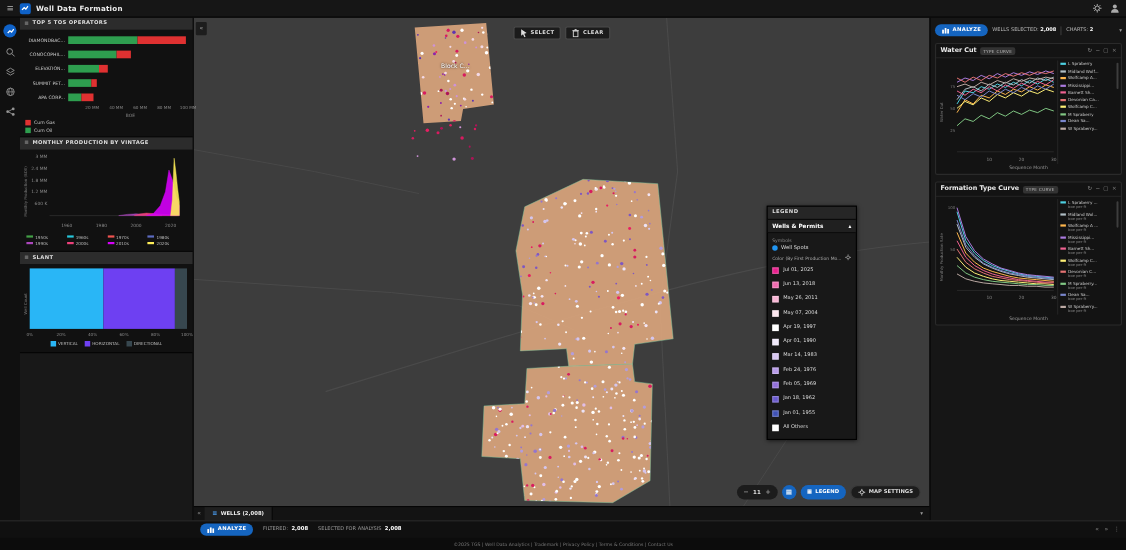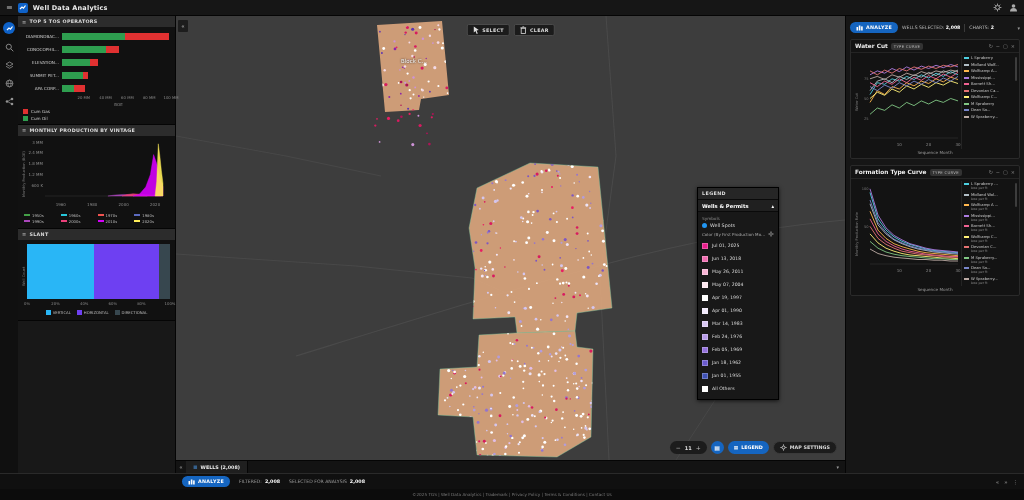--- a/index.html
+++ b/index.html
@@ -111,21 +111,21 @@
 
 <div id="stage">
 
   <div id="topbar">
     <span class="tb-menu">≡</span>
     <span id="logo">
       <svg width="7" height="7">
           <path d="M1 5 L3 3 L4.5 4.2 L6.5 1.5" stroke="#fff" fill="none" stroke-width="1.2"></path>
         </svg>
     </span>
-    <span id="apptitle">Well Data Analytics</span>
+    <span id="apptitle">Well Data Formation</span>
     <span class="tb-right">
       <span>
         <svg width="9" height="9">
             <circle cx="4.5" cy="4.5" r="2" fill="none" stroke="#aaa" stroke-width="0.9"></circle>
             <path d="M4.5 .6v1.6M4.5 6.8v1.6M.6 4.5h1.6M6.8 4.5h1.6M1.7 1.7l1.2 1.2M5.6 5.6l1.2 1.2M7.3 1.7L6.1 2.9M2.9 5.6L1.7 6.8" stroke="#aaa" stroke-width="0.9"></path>
           </svg>
       </span>
       <span>
         <svg width="9" height="9">
             <circle cx="4.5" cy="3" r="1.8" fill="#aaa"></circle>

